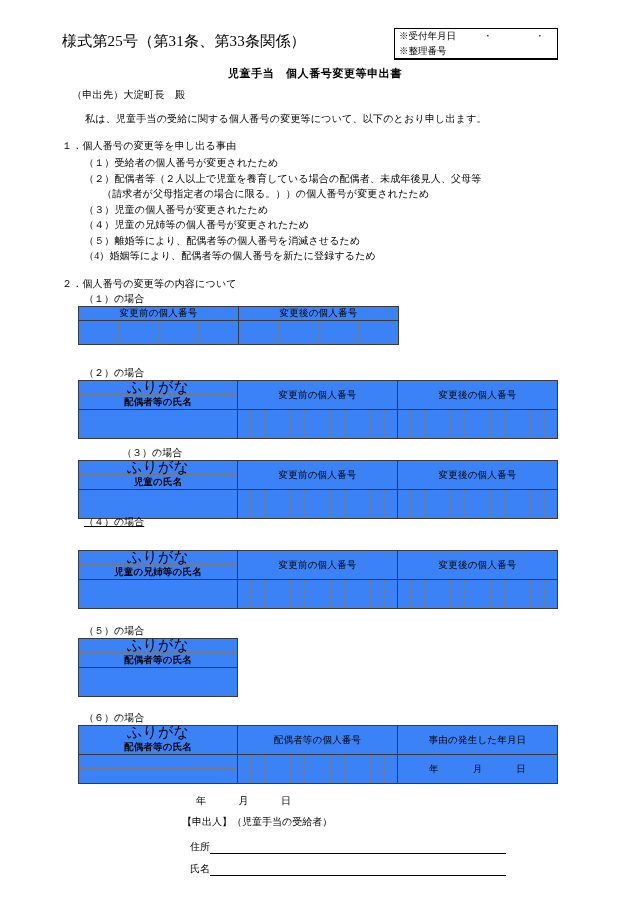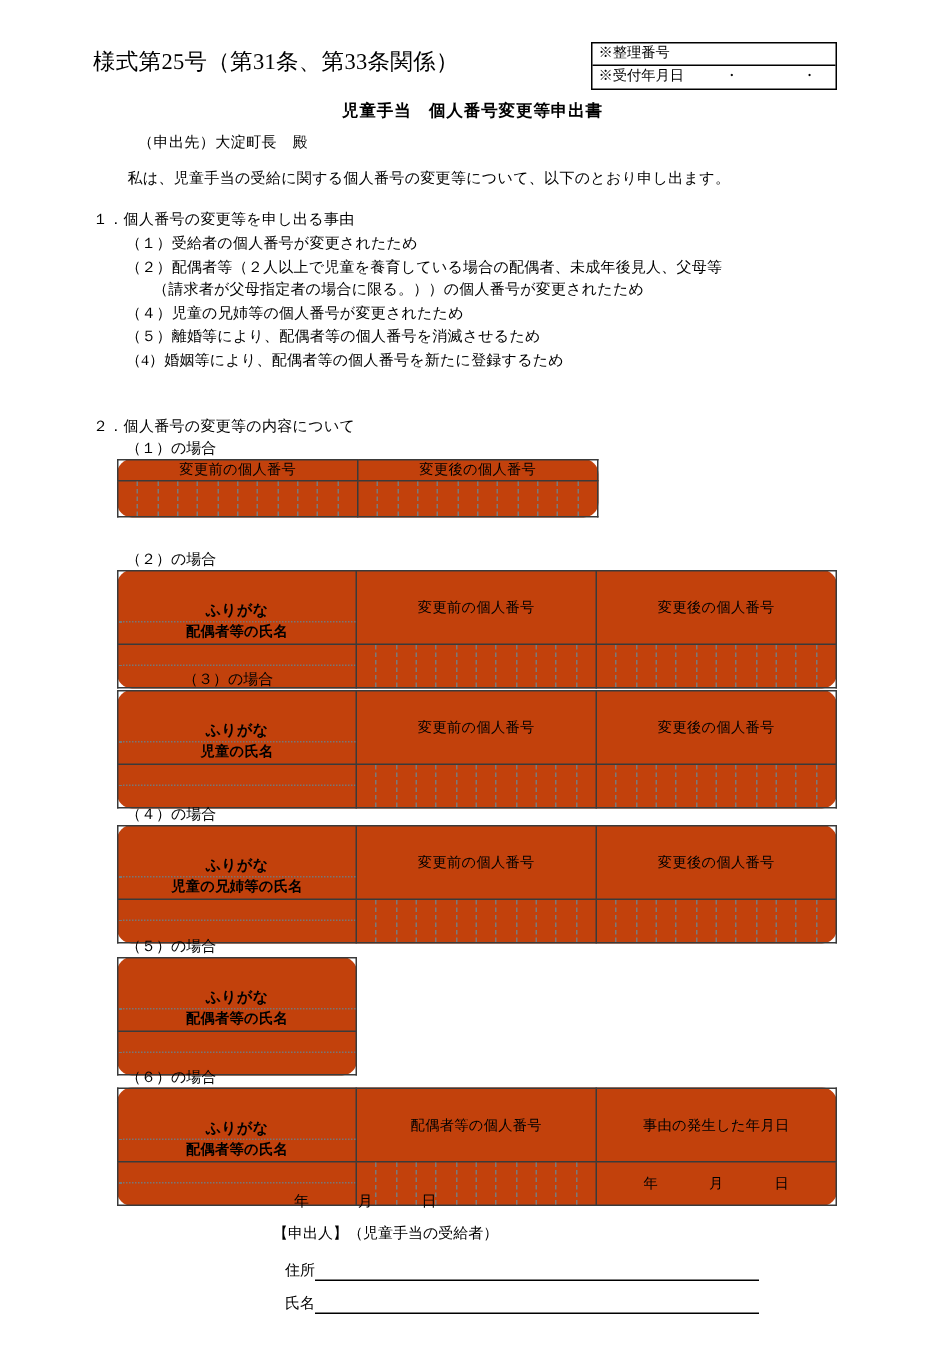--- a/index.html
+++ b/index.html
@@ -70,21 +70,20 @@
     font-weight: bold;
     letter-spacing: 0.6px;
   }
   .addressee {
     position: absolute;
     left: 72px;
     top: 88px;
     font-size: 10px;
     white-space: nowrap;
     letter-spacing: 0.3px;
-    margin-left: 20px;
   }
   .intro {
     position: absolute;
     left: 85px;
     top: 112px;
     font-size: 10px;
     white-space: nowrap;
     letter-spacing: 0.2px;
   }
 
@@ -130,22 +129,21 @@
     font-size: 10px;
     white-space: nowrap;
     left: 84px;
   }
 
   
   table.formtbl {
     position: absolute;
     border-collapse: collapse;
     table-layout: fixed;
-    background: #c2410c;
-    border-radius: 10px;
+    background: #3b82f6;
   }
   table.formtbl td {
     border: 1px solid #3a3a3a;
     font-size: 9.5px;
     text-align: center;
     vertical-align: middle;
     padding: 0;
     box-sizing: border-box;
     letter-spacing: 0.2px;
   }
@@ -157,23 +155,22 @@
   }
   .furigana-wrap {
     display: block;
     height: 28px;
   }
   .furi {
     display: block;
     height: 13px;
     line-height: 13px;
     border-bottom: 1px dotted #777;
-    font-size: 10px;
-    font-weight: bold;
-    margin-top: 20px;
+    font-size: 15px;
+    font-weight: normal;
   }
   .namelbl {
     display: block;
     height: 14px;
     line-height: 15px;
     font-size: 9.5px;
     font-weight: bold;
   }
   td.name-body {
     height: 28px;
@@ -248,41 +245,44 @@
   }
 </style>
 </head>
 <body>
 
 <div class="page">
 
   <div class="form-code">様式第25号（第31条、第33条関係）</div>
 
   <div class="office-box">
-    <div class="ob-row top">
-      <span>※整理番号</span>
-    </div>
     <div class="ob-row">
       <span>※受付年月日</span>
       <span class="ob-dots">・  ・</span>
+    </div>
+    <div class="ob-row top">
+      <span>※整理番号</span>
     </div>
   </div>
 
   <div class="doc-title">児童手当　個人番号変更等申出書</div>
   <div class="addressee">（申出先）大淀町長　殿</div>
   <div class="intro">私は、児童手当の受給に関する個人番号の変更等について、以下のとおり申し出ます。</div>
 
   <div class="sec1-head">１．個人番号の変更等を申し出る事由</div>
   <div class="reason-list">
     <div class="reason-item">
       <span>（１）受給者の個人番号が変更されたため</span>
     </div>
     <div class="reason-item">
       <span>（２）配偶者等（２人以上で児童を養育している場合の配偶者、未成年後見人、父母等</span>
       <span class="cont">（請求者が父母指定者の場合に限る。））の個人番号が変更されたため</span>
+    </div>
+    <div class="reason-item">
+      <span>（３）児童の個人番号が変更されたため</span>
     </div>
     <div class="reason-item">
       <span>（４）児童の兄姉等の個人番号が変更されたため</span>
     </div>
     <div class="reason-item">
       <span>（５）離婚等により、配偶者等の個人番号を消滅させるため</span>
     </div>
     <div class="reason-item">
       <span>（4）婚姻等により、配偶者等の個人番号を新たに登録するため</span>
     </div>
@@ -449,21 +449,21 @@
               <i></i>
               <i></i>
               <i></i>
               <i></i>
             </span>
       </td>
     </tr>
   </tbody>
     </table>
 
-  <div class="case-label" style="top:536px;">（４）の場合</div>
+  <div class="case-label" style="top:515px;text-decoration:underline;">（４）の場合</div>
   <table class="formtbl" style="left:78px; top:550px; width:479px;">
     <colgroup>
         <col style="width:159px">
         <col style="width:160px">
         <col style="width:160px">
       </colgroup>
     <tbody>
         <tr>
       <td class="name-hdr">
         <span class="furigana-wrap">

